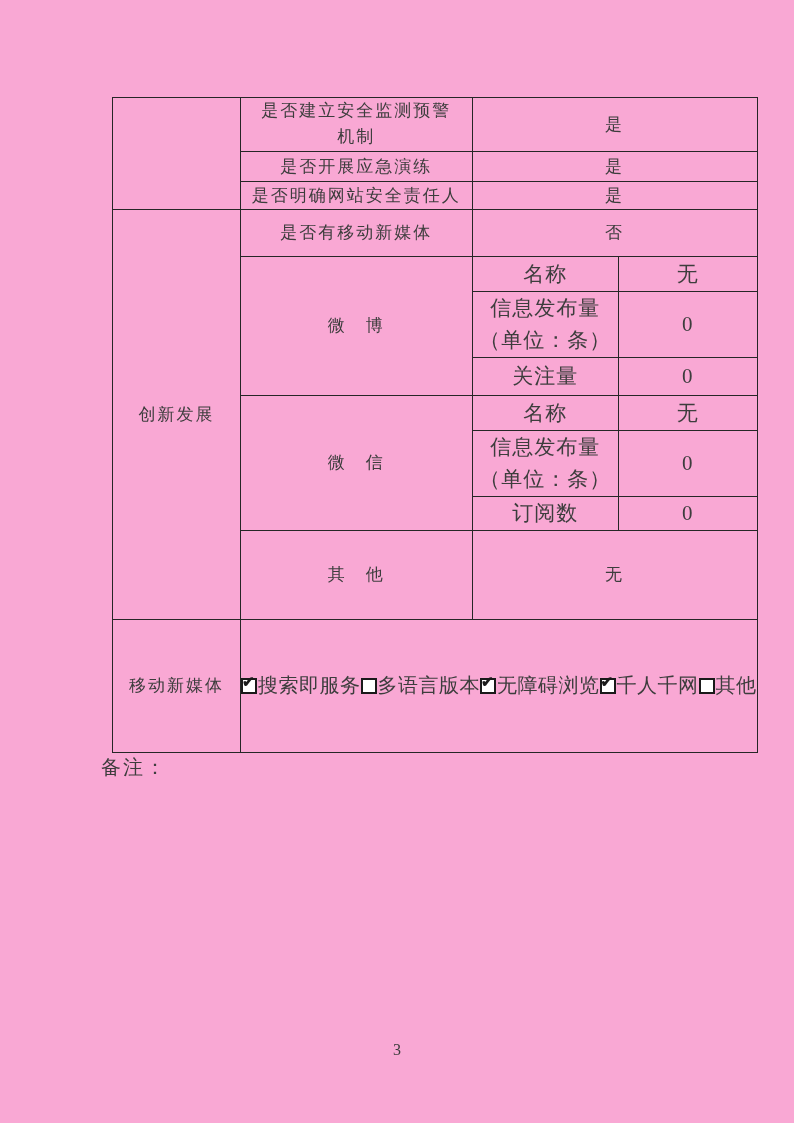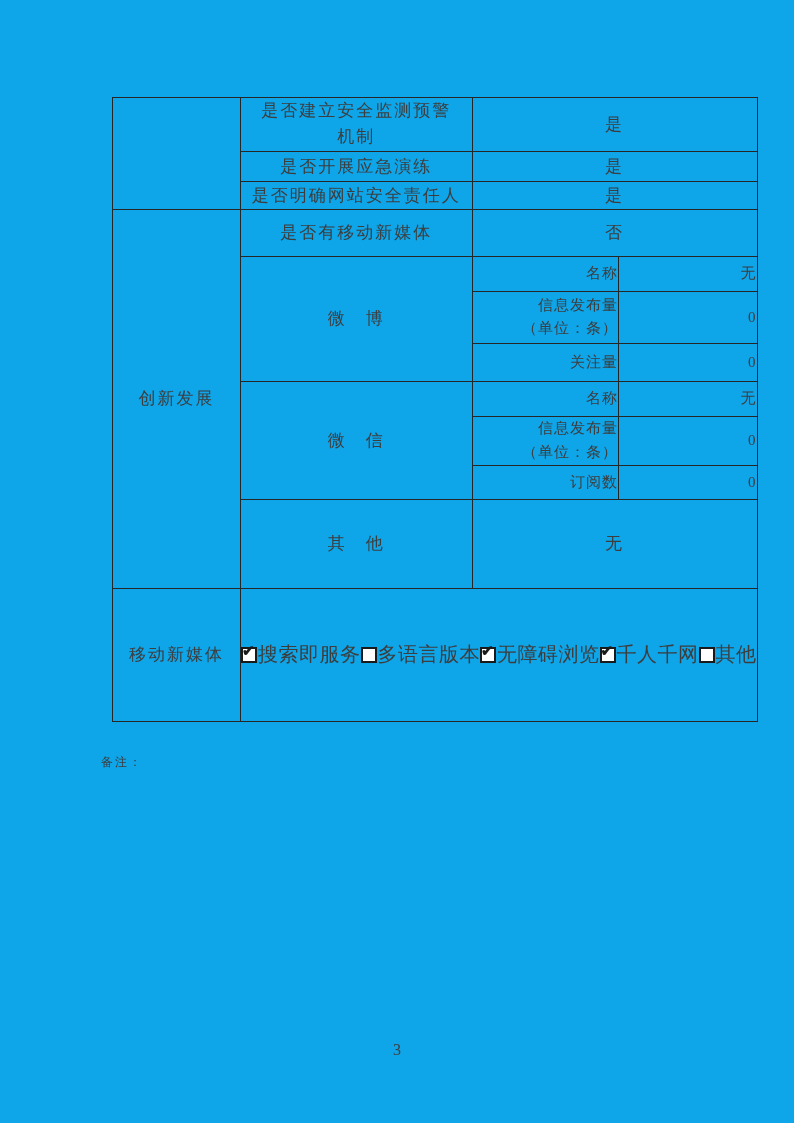--- a/index.html
+++ b/index.html
@@ -1,51 +1,51 @@
 <!DOCTYPE html>
 <html><head>
 <meta charset="utf-8">
 <style>
   html,body{margin:0;padding:0;}
   body{background:#ffffff;}
   .page{
-    position:relative;width:794px;height:1123px;background:#0ea5e9;
+    position:relative;width:794px;height:1123px;background:#f9a8d4;
     font-family:"Liberation Serif","DejaVu Serif",serif;
     color:#3d3d3d;overflow:hidden;
   }
   .doc-table{
     position:absolute;left:112px;top:97px;
     border-collapse:collapse;table-layout:fixed;
   }
   .doc-table td{
     border:1.5px solid #262626;
     text-align:center;vertical-align:middle;padding:0;
     overflow:hidden;
   }
   td.cat, td.q, td.a{font-size:17px;letter-spacing:2px;}
-  td.f, td.v{font-size:15px;letter-spacing:1px;text-align:right;}
+  td.f, td.v{font-size:21px;letter-spacing:1px;}
   .pre{white-space:pre-line;line-height:1.55;}
   td.cbline{font-size:20px;letter-spacing:0.5px;white-space:nowrap;}
   .cb-item{display:inline-block;}
   .cb-box{
     display:inline-block;width:12px;height:12px;
     border:2.5px solid #1a1a1a;background:#fff;
     position:relative;vertical-align:-2px;margin-right:1px;
   }
   .cb-box.checked::after{
     content:"✔";position:absolute;left:-1px;top:-5px;
     font-size:15px;font-weight:bold;color:#1a1a1a;line-height:1;
   }
   tr.h50{height:50px;} tr.h30{height:30px;margin-top:40px;} tr.h28{height:28px;padding-left:33px;}
   tr.h47{height:47px;} tr.h35{height:35px;} tr.h52{height:52px;}
   tr.h38{height:38px;} tr.h49{height:49px;} tr.h34{height:34px;}
   tr.h89{height:89px;margin-left:48px;} tr.h133{height:133px;}
   .remark{
     position:absolute;left:101px;top:754px;
-    font-size:12px;letter-spacing:2px;color:#3d3d3d;
+    font-size:20px;letter-spacing:2px;color:#3d3d3d;
   }
   .pageno{
     position:absolute;top:1041px;left:0;width:100%;
     text-align:center;font-size:16px;color:#3d3d3d;
   }
 </style>
 </head>
 <body>
 
 <div class="page">

